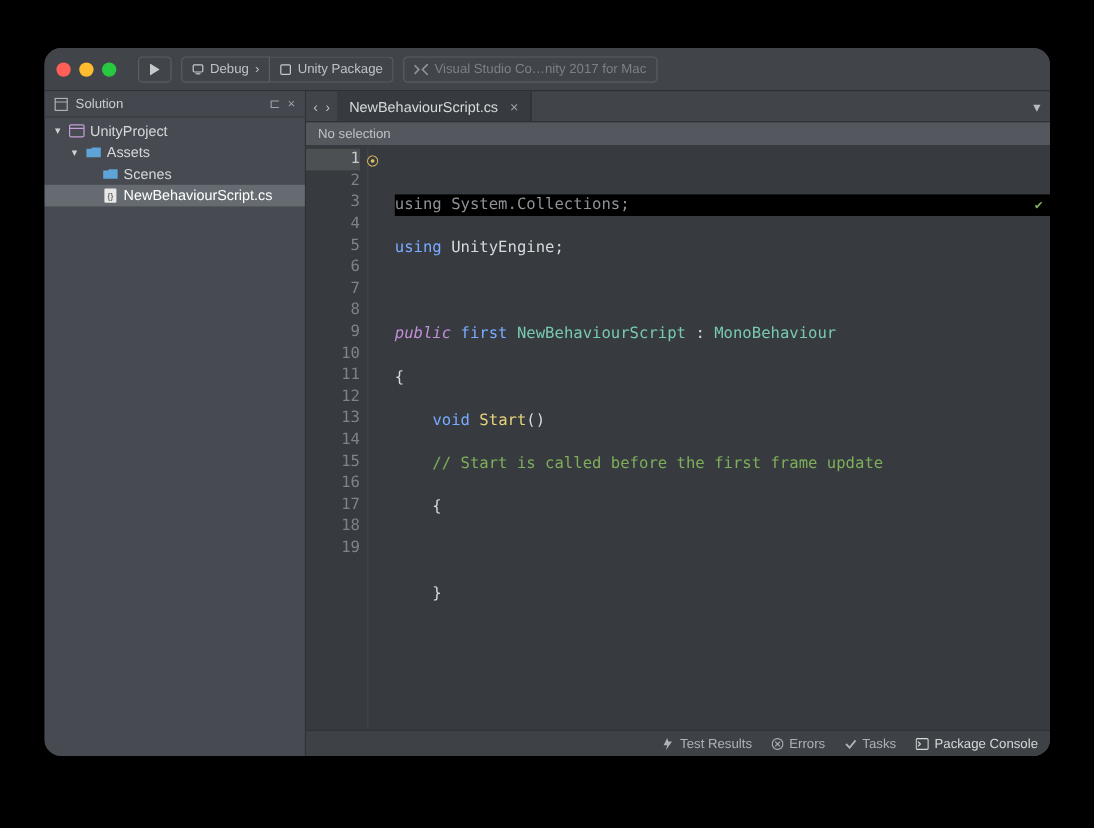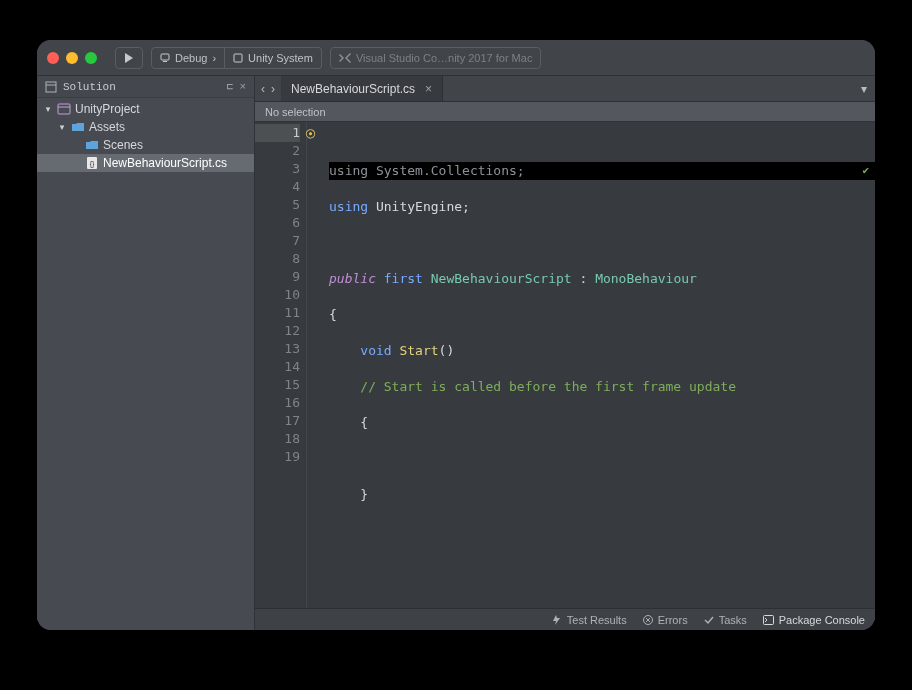--- a/index.html
+++ b/index.html
@@ -70,21 +70,20 @@
   .panel-head {
     height: 22px;
     display: flex;
     align-items: center;
     padding: 0 8px;
     background: #44484e;
     color: #c8ccd0;
     font-size: 11px;
     gap: 6px;
     border-bottom: 1px solid #3a3d42;
-    font-family: Liberation Mono, monospace;
   }
   .panel-head .spacer { flex: 1; }
   .tree { flex: 1; padding-top: 2px; font-size: 12px; }
   .tree-row {
     display: flex;
     align-items: center;
     height: 18px;
     gap: 4px;
     padding-right: 6px;
     color: #d6d8db;
@@ -202,21 +201,21 @@
             <rect x="1" y="1" width="8" height="6" rx="1" fill="none" stroke="#c7cacd"></rect>
             <rect x="3" y="8" width="4" height="1" fill="#c7cacd"></rect>
           </svg>
         <span>Debug</span>
         <span>›</span>
       </div>
       <div class="tb-btn tb-seg">
         <svg width="10" height="10" viewBox="0 0 10 10">
             <rect x="1" y="1" width="8" height="8" rx="1" fill="none" stroke="#c7cacd"></rect>
           </svg>
-        <span>Unity System</span>
+        <span>Unity Package</span>
       </div>
     </div>
     <div class="tb-btn tb-disabled">
       <svg width="12" height="10" viewBox="0 0 12 10">
           <polygon points="0,2 3,5 0,8 1,9 5,5 1,1" fill="#8d9196"></polygon>
           <polygon points="11,0 6,5 11,10 12,9 8,5 12,1" fill="#8d9196"></polygon>
         </svg>
       <span>Visual Studio Co…nity 2017 for Mac</span>
     </div>
   </div>

